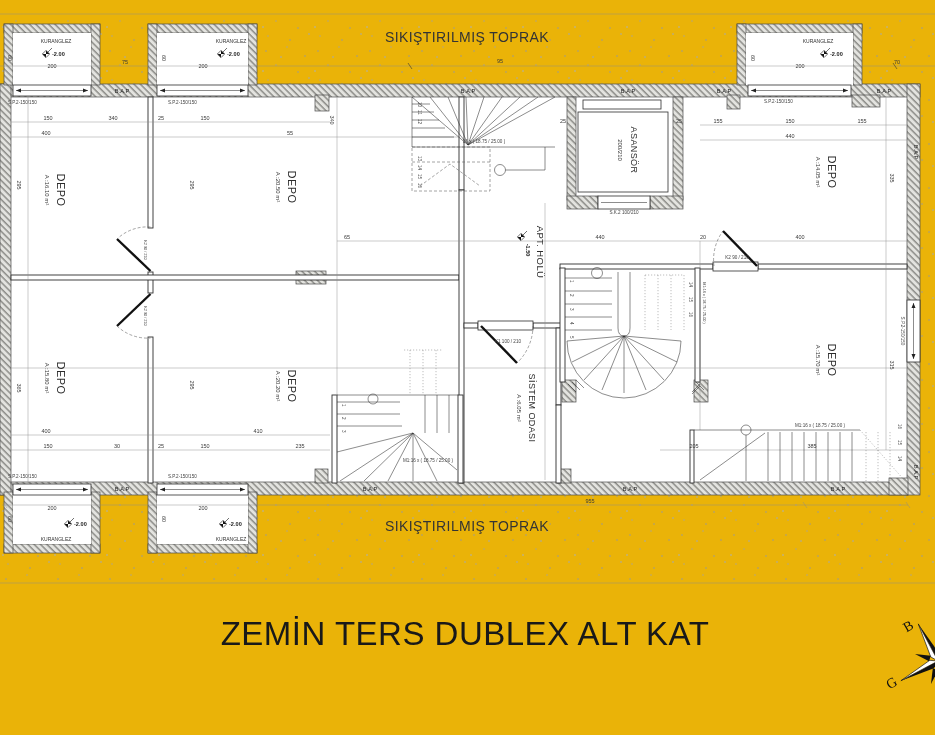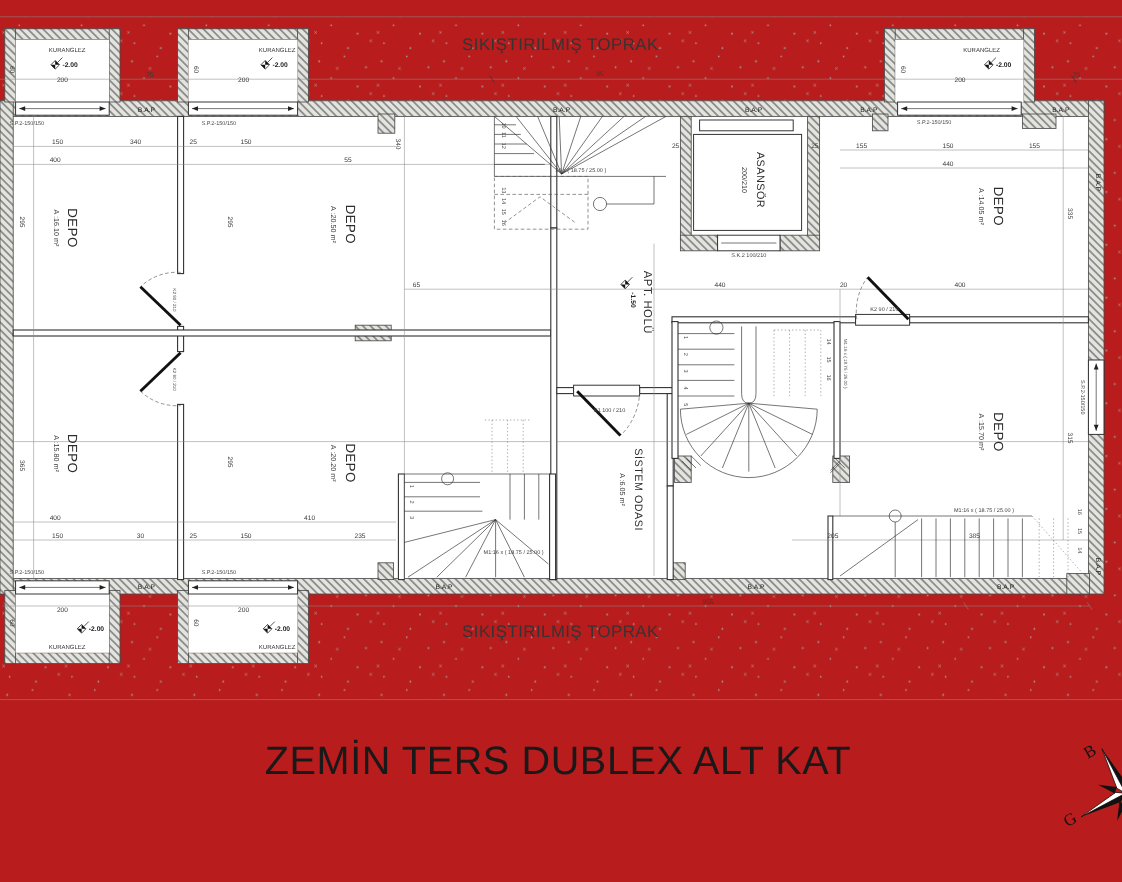--- a/index.html
+++ b/index.html
@@ -1,16 +1,16 @@
 <!DOCTYPE html>
 <html><head>
 <meta charset="utf-8">
 <style>
   html,body{margin:0;padding:0;background:#ffffff;}
-  .stage{position:relative;width:935px;height:735px;background:#b91c1c;overflow:hidden;}
+  .stage{position:relative;width:935px;height:735px;background:#eab308;overflow:hidden;}
   svg{display:block;}
   text{font-family:"Liberation Sans",sans-serif;fill:#222;}
   .d{font-size:5.5px;fill:#3a3a3a;}
   .s{font-size:5px;fill:#333;}
   .s2{font-size:4.6px;fill:#444;}
   .mid{text-anchor:middle;}
   .room{font-size:11px;letter-spacing:.4px;fill:#2c2c2c;}
   .area{font-size:6px;fill:#3a3a3a;}
   .soil{font-size:14px;letter-spacing:.4px;fill:#343434;}
   .title{font-size:33px;letter-spacing:.5px;fill:#191919;}

